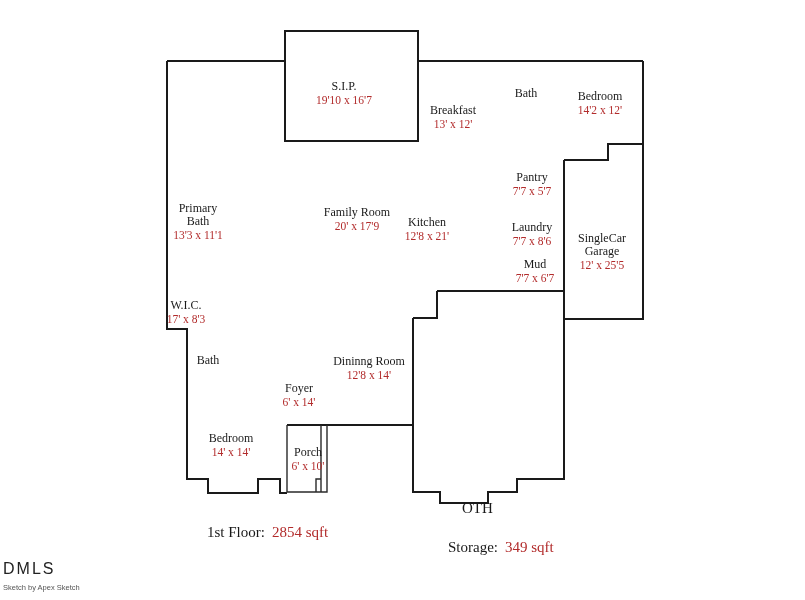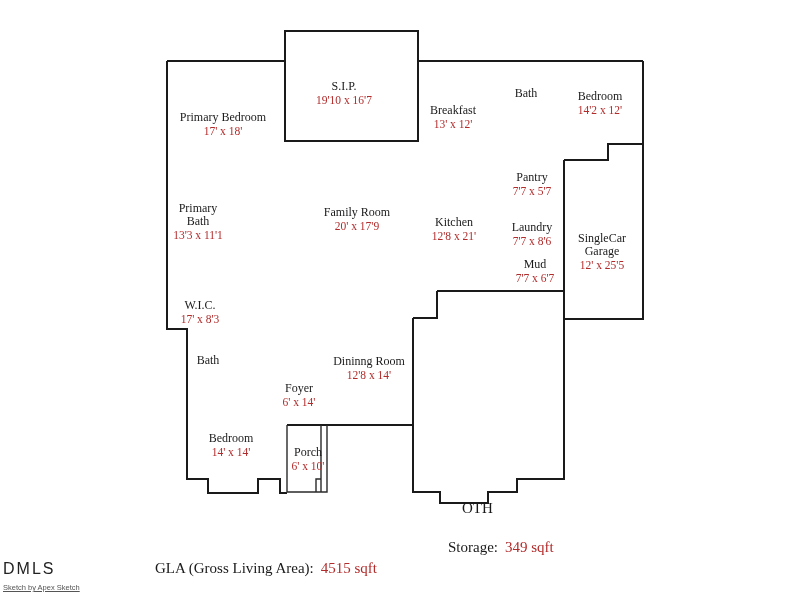--- a/index.html
+++ b/index.html
@@ -16,21 +16,21 @@
   .room .dim{display:block;color:#b22b2b;font-size:11.5px;line-height:12px;margin-top:1px;text-align:center;}
   .sumrow{position:absolute;font-size:15px;line-height:16px;white-space:nowrap;color:#1a1a1a;}
   .sumrow .val{color:#b22b2b;margin-left:7px;}
   .oth{position:absolute;font-size:15px;line-height:16px;white-space:nowrap;color:#1a1a1a;}
   .logo{
     position:absolute;left:3px;top:560px;font-family:"Liberation Sans","DejaVu Sans",sans-serif;
     font-size:16px;letter-spacing:2px;color:#222;font-weight:400;
   }
   .credit{
     position:absolute;left:3px;top:583px;font-family:"Liberation Sans","DejaVu Sans",sans-serif;
-    font-size:7.5px;color:#555;text-decoration:underline;
+    font-size:7.5px;color:#555;
   }
 </style>
 </head>
 <body>
 
 <div class="canvas">
 
   <svg class="plan-svg" width="805" height="600" viewBox="0 0 805 600">
 
     <path d="M167,61 H285 M418,61 H643
@@ -47,24 +47,20 @@
     <path d="M287,425 V492 H327 V425
              M321,425 V492
              M316,492 V479 H321" fill="none" stroke="#2a2a2a" stroke-width="1.4"></path>
   </svg>
 
   <div class="room" style="left:344px;top:80px">
     <span class="nm">S.I.P.</span>
     <span class="dim">19'10 x 16'7</span>
   </div>
 
-  <div class="room" style="left:223px;top:111px">
-    <span class="nm">Primary Bedroom</span>
-    <span class="dim">17' x 18'</span>
-  </div>
 
   <div class="room" style="left:453px;top:104px">
     <span class="nm">Breakfast</span>
     <span class="dim">13' x 12'</span>
   </div>
 
   <div class="room" style="left:526px;top:87px">
     <span class="nm">Bath</span>
   </div>
 
@@ -77,21 +73,21 @@
     <span class="nm">Primary</span>
     <span class="nm">Bath</span>
     <span class="dim">13'3 x 11'1</span>
   </div>
 
   <div class="room" style="left:357px;top:206px">
     <span class="nm">Family Room</span>
     <span class="dim">20' x 17'9</span>
   </div>
 
-  <div class="room" style="left:454px;top:216px">
+  <div class="room" style="left:427px;top:216px">
     <span class="nm">Kitchen</span>
     <span class="dim">12'8 x 21'</span>
   </div>
 
   <div class="room" style="left:532px;top:171px">
     <span class="nm">Pantry</span>
     <span class="dim">7'7 x 5'7</span>
   </div>
 
   <div class="room" style="left:532px;top:221px">
@@ -103,21 +99,21 @@
     <span class="nm">Mud</span>
     <span class="dim">7'7 x 6'7</span>
   </div>
 
   <div class="room" style="left:602px;top:232px">
     <span class="nm">SingleCar</span>
     <span class="nm">Garage</span>
     <span class="dim">12' x 25'5</span>
   </div>
 
-  <div class="room" style="left:200px;top:299px">
+  <div class="room" style="left:186px;top:299px">
     <span class="nm">W.I.C.</span>
     <span class="dim">17' x 8'3</span>
   </div>
 
   <div class="room" style="left:208px;top:354px">
     <span class="nm">Bath</span>
   </div>
 
   <div class="room" style="left:369px;top:355px">
     <span class="nm">Dininng Room</span>
@@ -133,22 +129,22 @@
   <div class="room" style="left:231px;top:432px">
     <span class="nm">Bedroom</span>
     <span class="dim">14' x 14'</span>
   </div>
 
   <div class="room" style="left:308px;top:446px">
     <span class="nm">Porch</span>
     <span class="dim">6' x 10'</span>
   </div>
 
-  <div class="sumrow" style="left:155px;top:560px">
-    <span>GLA (Gross Living Area):</span><span class="val">4515 sqft</span>
+  <div class="sumrow" style="left:207px;top:524px">
+    <span>1st Floor:</span><span class="val">2854 sqft</span>
   </div>
 
   <div class="oth" style="left:462px;top:500px">
     <span>OTH</span>
   </div>
   <div class="oth" style="left:448px;top:539px">
     <span>Storage:</span><span class="val" style="color:#b22b2b;margin-left:7px">349 sqft</span>
   </div>
 
   <div class="logo">DMLS</div>

